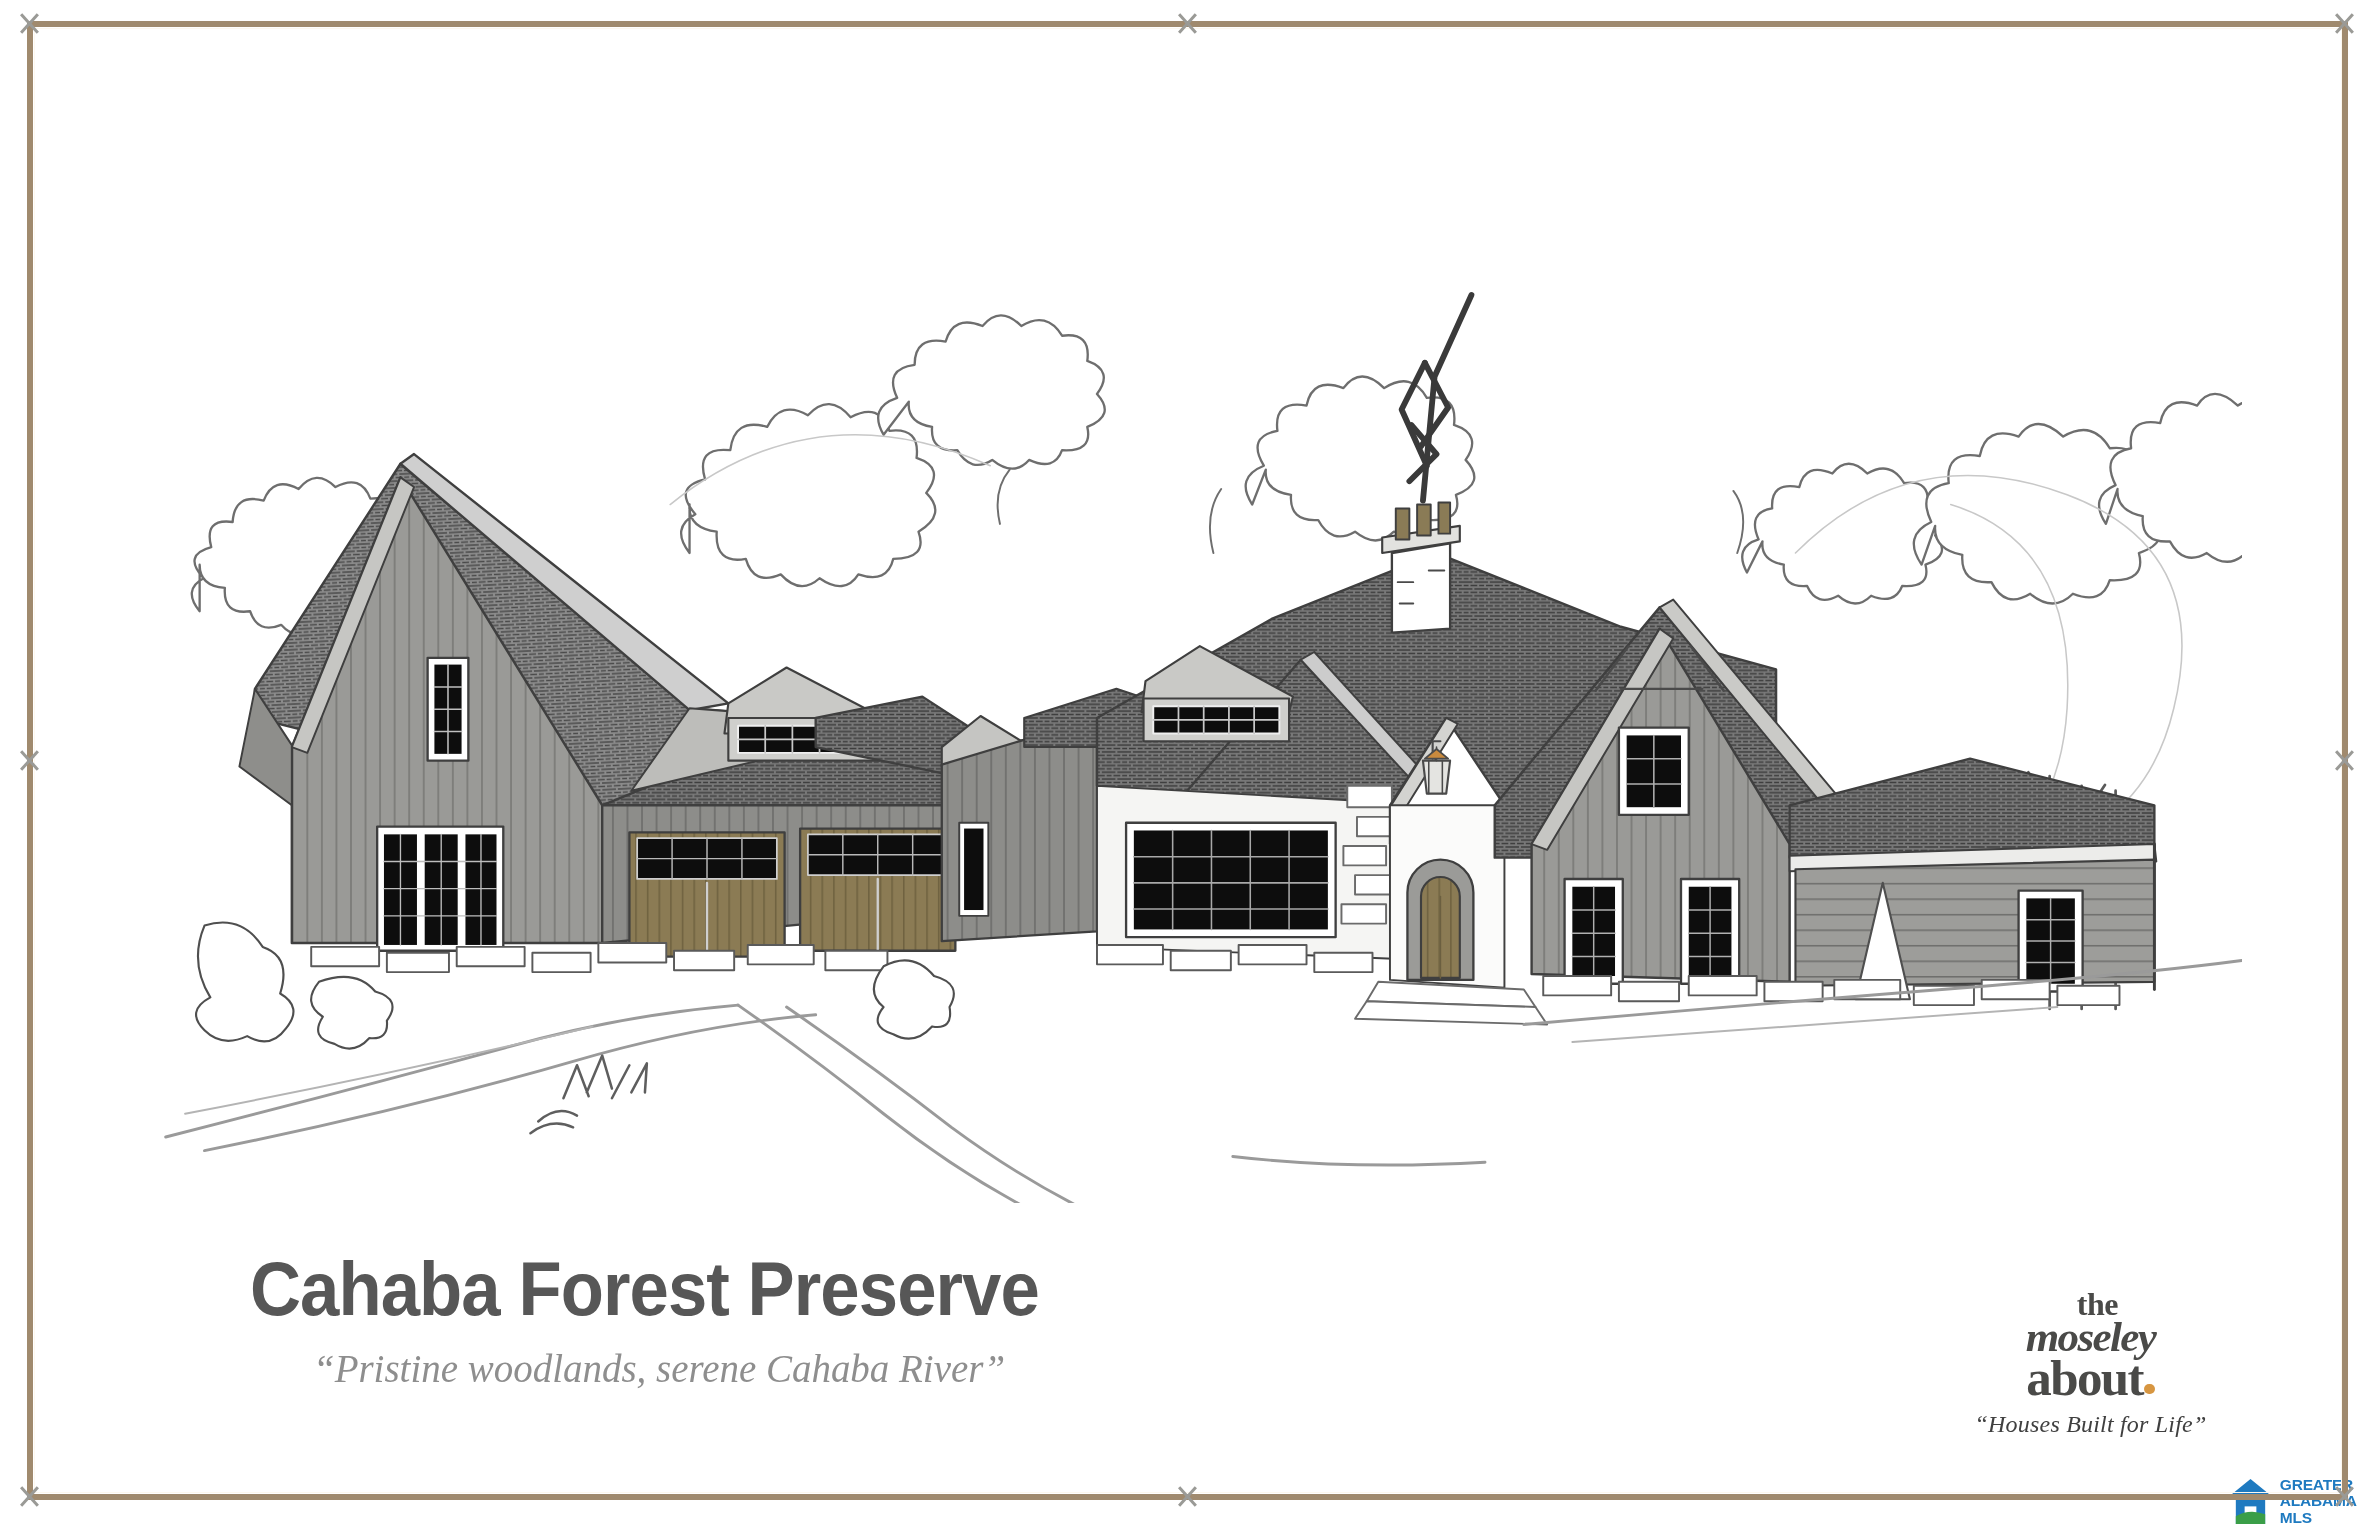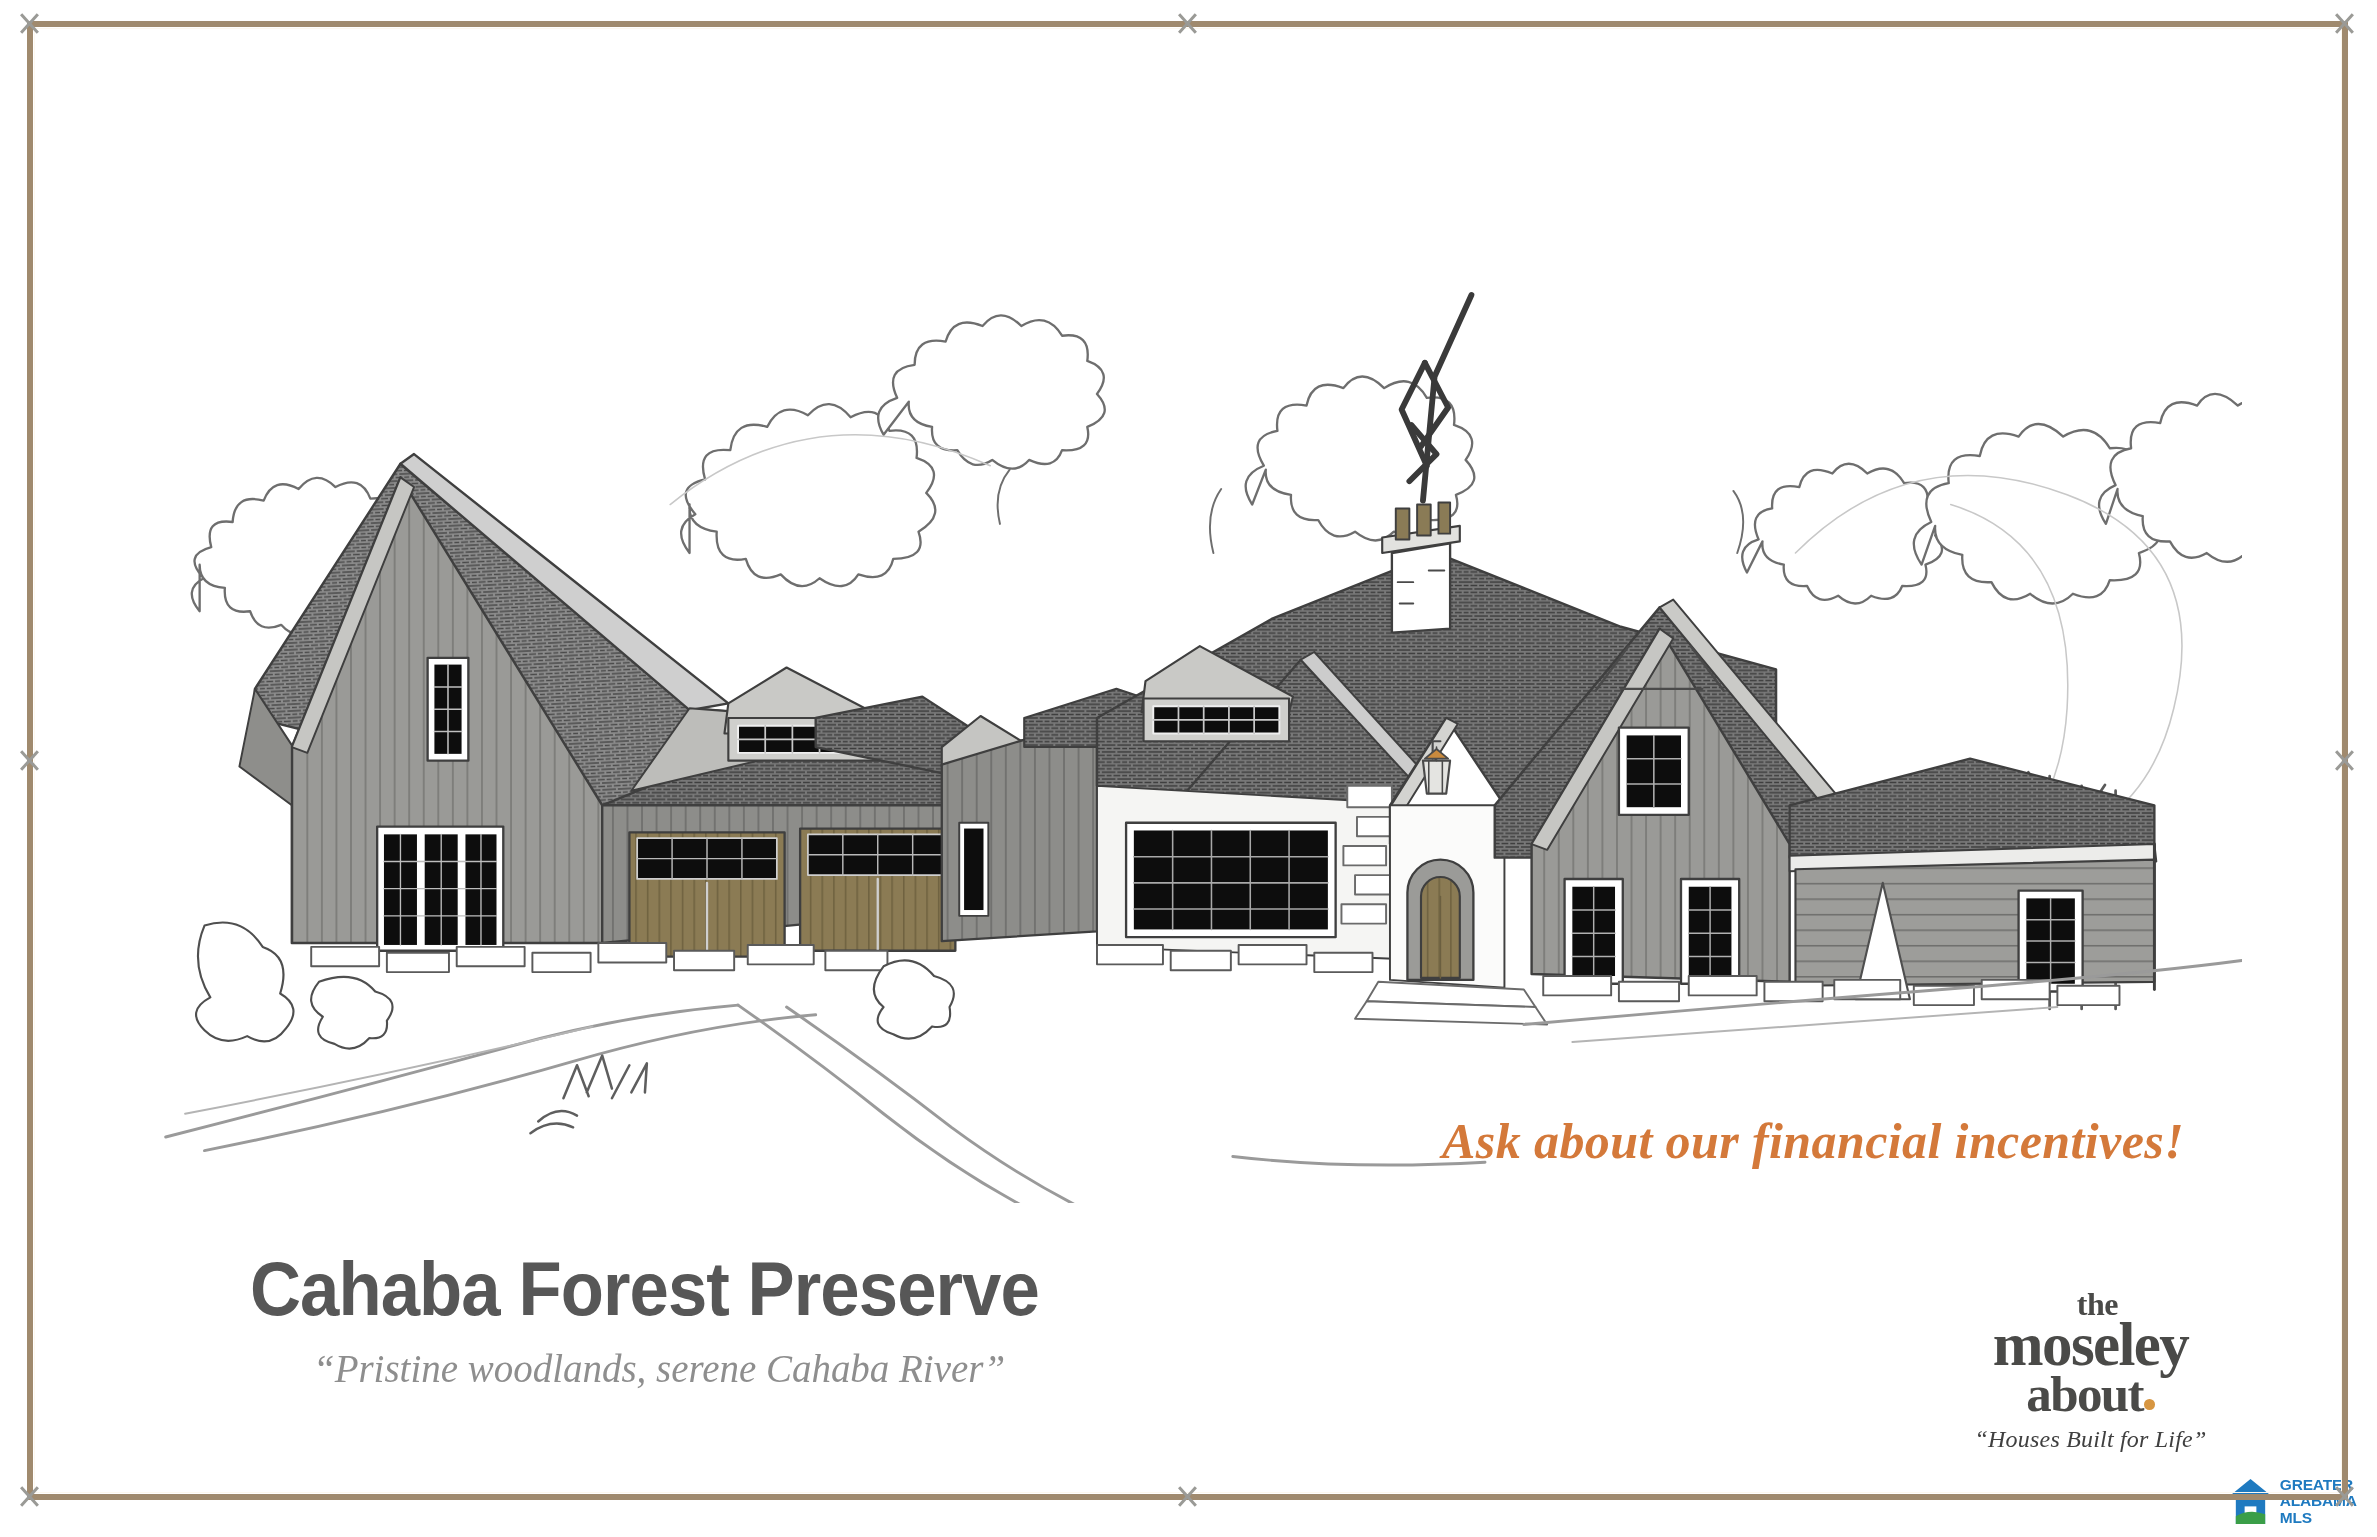--- a/index.html
+++ b/index.html
@@ -129,23 +129,24 @@
     font-family: "Liberation Serif", serif;
     font-weight: bold;
     font-size: 32px;
     line-height: 0.95;
     letter-spacing: -0.5px;
     margin-left: 13.6px;
   }
   .logo .l-moseley {
     font-family: "Liberation Serif", serif;
     font-weight: bold;
-    font-size: 61px;
+    font-size: 43px;
     line-height: 0.86;
     letter-spacing: -1.6px;
+    font-style: italic;
   }
   .logo .l-group {
     font-family: "Liberation Serif", serif;
     font-weight: bold;
     font-size: 51px;
     line-height: 0.9;
     letter-spacing: -1.6px;
     position: relative;
     display: inline-block;
   }
@@ -450,21 +451,20 @@
         </g>
 
         <g fill="none" stroke="#5e5e5e" stroke-width="2.6">
           <path d="M430 862 l14 -34 l12 32 M454 856 l16 -38 l10 34 M480 862 l18 -34 M500 856 l16 -30 l-2 30"></path>
           <path d="M404 886 q20 -18 40 -6 M396 898 q22 -16 44 -6"></path>
         </g>
       </g>
     </svg>
   </div>
 
-  <div class="incentives">Ask about our financial incentives!</div>
 
   <div class="title">Cahaba Forest Preserve</div>
   <div class="subtitle">“Pristine woodlands, serene Cahaba River”</div>
 
   <div class="logo">
     <div class="l-the">the</div>
     <div class="l-moseley">moseley</div>
     <div>
       <span class="l-group">about</span><span class="l-dot"></span>
     </div>

